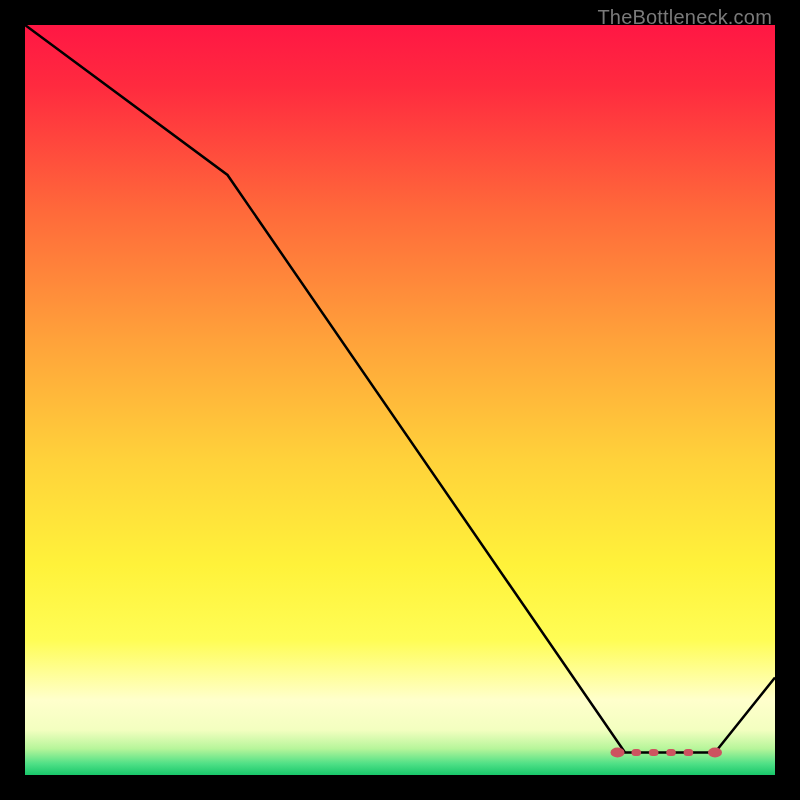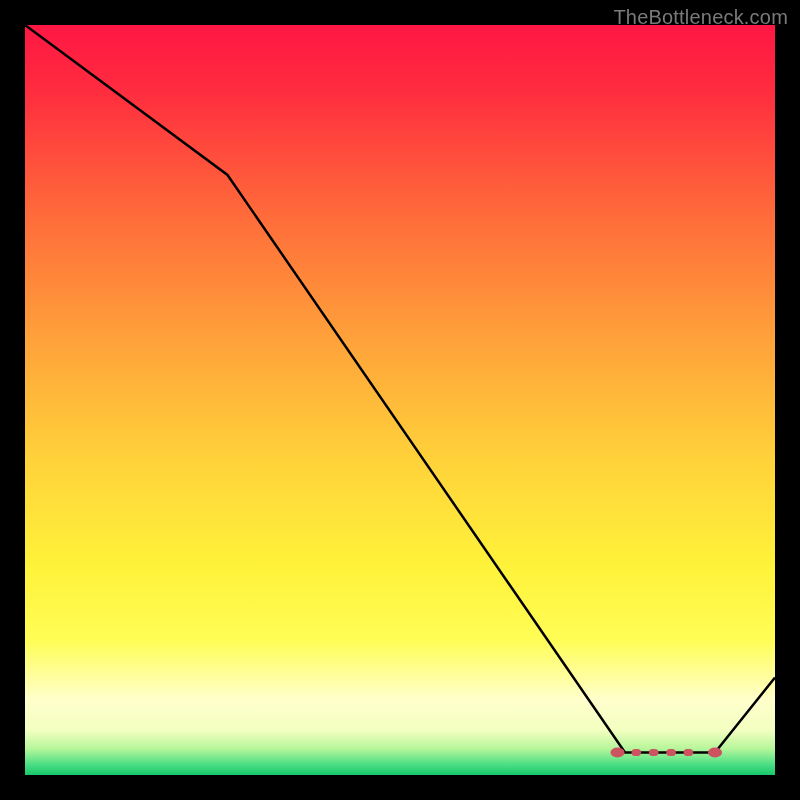--- a/index.html
+++ b/index.html
@@ -19,21 +19,21 @@
   .plot-area {
     position: absolute;
     left: 25px;
     top: 25px;
     width: 750px;
     height: 750px;
   }
   .watermark {
     position: absolute;
     top: 6px;
-    right: 12px;
+    right: 28px;
     font-family: Arial, Helvetica, sans-serif;
     font-size: 20px;
     color: #7a7a7a;
     letter-spacing: 0.2px;
   }
 </style>
 </head>
 <body>
 
 <div class="container">

